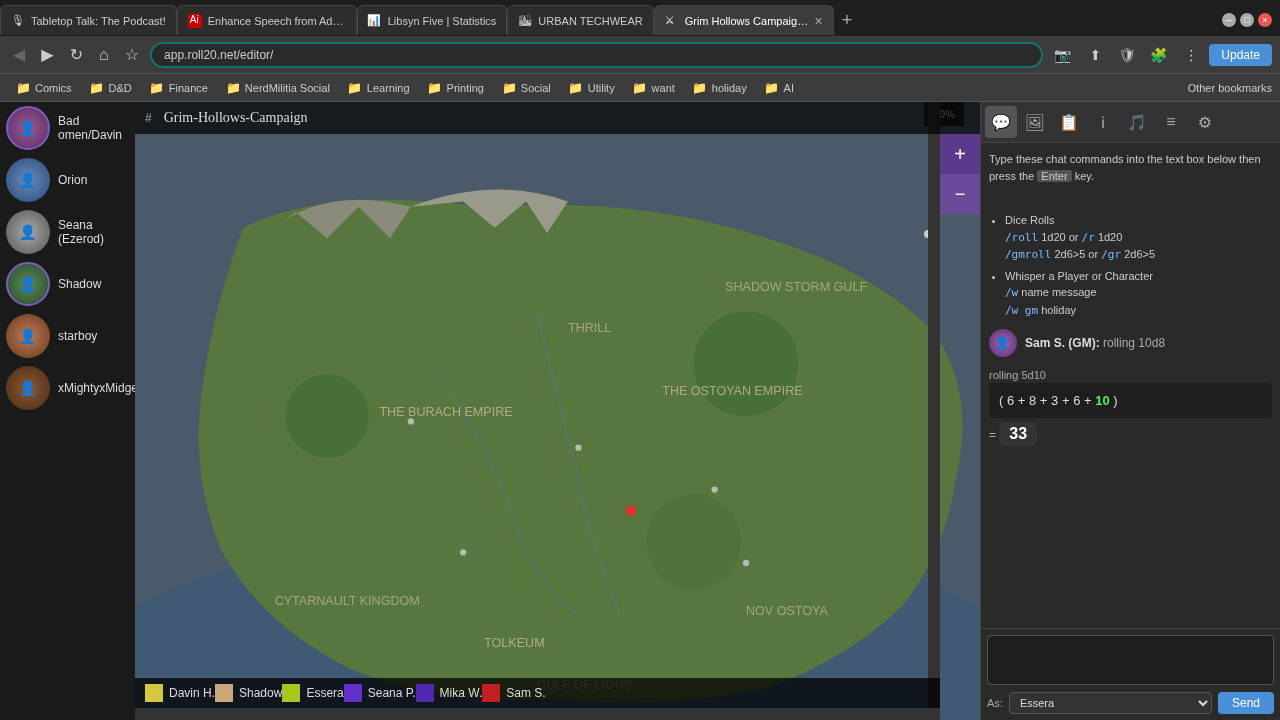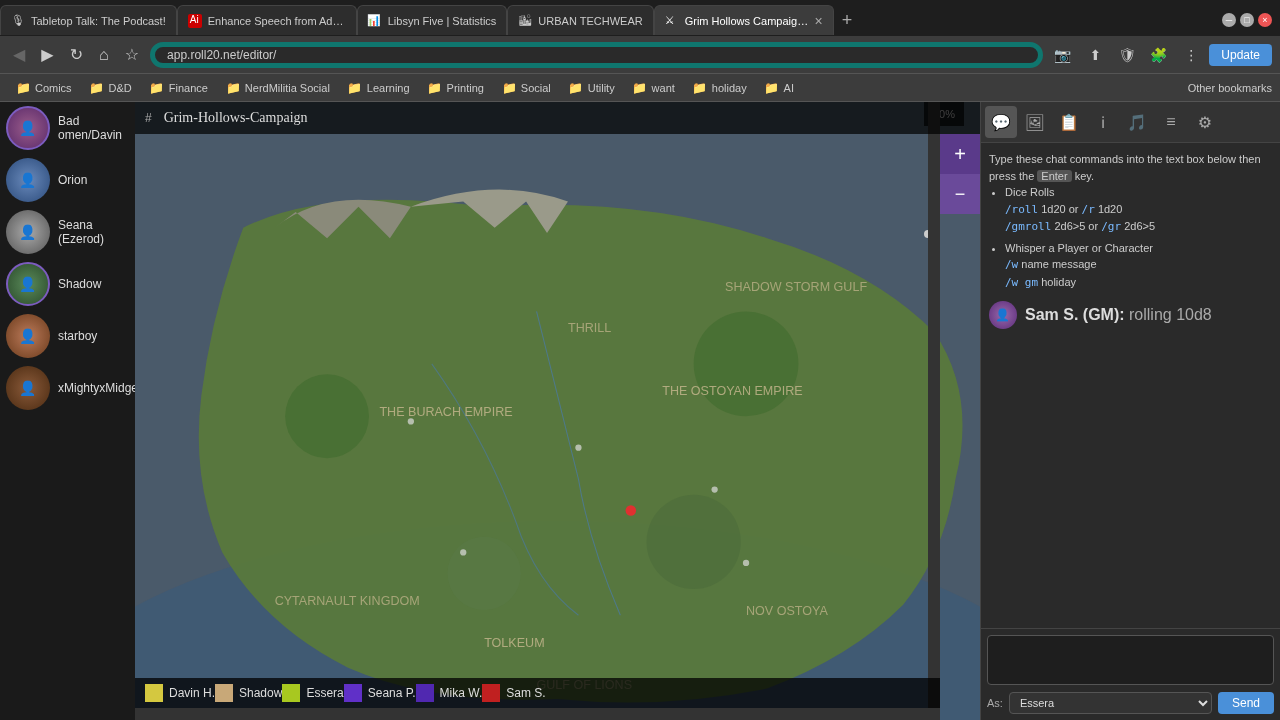--- a/index.html
+++ b/index.html
@@ -16,21 +16,21 @@
     .tab-new { padding: 0 8px; font-size: 18px; color: #aaa; cursor: pointer; }
     .tab-controls { display: flex; margin-left: auto; gap: 4px; padding-right: 8px; align-items: center; }
     .win-btn { width: 14px; height: 14px; border-radius: 50%; display: flex; align-items: center; justify-content: center; font-size: 9px; color: #fff; cursor: pointer; }
     .win-min { background: #aaa; }
     .win-max { background: #aaa; }
     .win-close { background: #e55; }
 
     .nav-bar { display: flex; align-items: center; height: 38px; background: #3c3c3c; padding: 0 8px; gap: 6px; border-bottom: 1px solid #555; }
     .nav-btn { background: none; border: none; color: #ccc; font-size: 16px; cursor: pointer; padding: 2px 5px; }
     .nav-btn:disabled { color: #666; cursor: default; }
-    .address-bar { flex: 1; height: 26px; background: #2a2a2a; border: 5px solid #0f766e; border-radius: 13px; color: #ccc; font-size: 12px; padding: 0 12px; display: flex; align-items: center; }
+    .address-bar { flex: 1; height: 26px; background: #2a2a2a; border: 2px solid #0f766e; border-radius: 13px; color: #ccc; font-size: 12px; padding: 0 12px; display: flex; align-items: center; }
     .nav-icons { display: flex; align-items: center; gap: 4px; }
     .nav-icon { width: 28px; height: 28px; background: none; border: none; color: #ccc; font-size: 14px; cursor: pointer; display: flex; align-items: center; justify-content: center; border-radius: 4px; }
     .update-btn { background: #4a90d9; color: #fff; border: none; border-radius: 4px; padding: 4px 12px; font-size: 12px; cursor: pointer; }
 
     .bookmarks-bar { display: flex; align-items: center; height: 28px; background: #3c3c3c; padding: 0 8px; gap: 2px; border-bottom: 1px solid #555; overflow: hidden; }
     .bookmark-item { display: flex; align-items: center; gap: 4px; padding: 2px 8px; color: #ccc; font-size: 11px; cursor: pointer; border-radius: 3px; white-space: nowrap; }
     .bookmark-folder { font-size: 12px; }
     .bookmark-more { margin-left: auto; color: #ccc; cursor: pointer; font-size: 11px; white-space: nowrap; }
 
     
@@ -64,27 +64,27 @@
     .init-color { width: 18px; height: 18px; flex-shrink: 0; }
 
     
     .chat-panel { width: 300px; background: #2a2a2a; display: flex; flex-direction: column; border-left: 1px solid #444; flex-shrink: 0; }
     .chat-toolbar { display: flex; align-items: center; padding: 4px; background: #333; border-bottom: 1px solid #444; gap: 2px; }
     .chat-tool { width: 32px; height: 32px; background: none; border: none; color: #aaa; font-size: 16px; cursor: pointer; display: flex; align-items: center; justify-content: center; border-radius: 4px; }
     .chat-tool:hover, .chat-tool.active { background: #555; color: #fff; }
     .chat-messages { flex: 1; overflow-y: auto; padding: 8px; }
     .chat-hint { color: #ccc; font-size: 11px; line-height: 1.5; margin-bottom: 10px; }
     .chat-hint .key { background: #555; border-radius: 3px; padding: 0 4px; }
-    .chat-hint ul { list-style: disc; margin-left: 16px; }
+    .chat-hint ul { list-style: disc; margin-left: 16px; margin-top: 28px; }
     .chat-hint li { margin-bottom: 4px; }
     .chat-hint code { font-family: monospace; }
     .dice-roll { margin-bottom: 12px; }
     .dice-roll-header { display: flex; align-items: center; gap: 8px; margin-bottom: 6px; }
     .dice-avatar { width: 28px; height: 28px; border-radius: 50%; background: #666; flex-shrink: 0; display: flex; align-items: center; justify-content: center; font-size: 12px; color: #fff; overflow: hidden; }
-    .dice-roll-label { color: #ddd; font-size: 16px; }
+    .dice-roll-label { color: #ddd; font-size: 12px; }
     .dice-roll-label .roller { color: #ddd; font-weight: bold; }
     .dice-roll-label .roll-text { color: #aaa; }
     .dice-formula { background: #1e1e1e; border-radius: 4px; padding: 6px 10px; color: #ddd; font-size: 13px; line-height: 1.8; }
     .num-red { color: #e55; font-weight: bold; }
     .num-green { color: #5e5; font-weight: bold; }
     .num-normal { color: #ddd; }
     .dice-total { display: inline-flex; align-items: center; justify-content: center; background: #333; border-radius: 6px; padding: 3px 10px; color: #fff; font-size: 16px; font-weight: bold; margin-top: 4px; }
     .roll-type { color: #aaa; font-size: 11px; margin: 4px 0 2px 0; }
 
     .chat-input-area { padding: 6px; border-top: 1px solid #444; }
@@ -355,20 +355,29 @@
       <div class="dice-roll">
         <div class="dice-roll-header">
           <div class="dice-avatar" style="background: radial-gradient(circle, #9a6aaa, #5a2a7a);">👤</div>
           <span class="dice-roll-label">
             <span class="roller">Sam S. (GM):</span>
             <span class="roll-text">rolling 10d8</span>
           </span>
         </div>
       </div>
 
+      <div class="dice-roll">
+        <div class="roll-type">rolling 5d10</div>
+        <div class="dice-formula">
+          ( <span class="num-normal">6</span> + <span class="num-normal">8</span> + <span class="num-normal">3</span> + <span class="num-normal">6</span> + <span class="num-green">10</span> )
+        </div>
+        <div>
+          <span style="color:#aaa; font-size:12px;">=</span> <span class="dice-total">33</span>
+        </div>
+      </div>
     </div>
 
     <div class="chat-input-area">
       <textarea class="chat-input" placeholder="" style=""></textarea>
       <div class="chat-bottom">
         <span class="as-label">As:</span>
         <select class="as-select">
           <option>Essera</option>
           <option>Sam S. (GM)</option>
           <option>Shadow</option>

